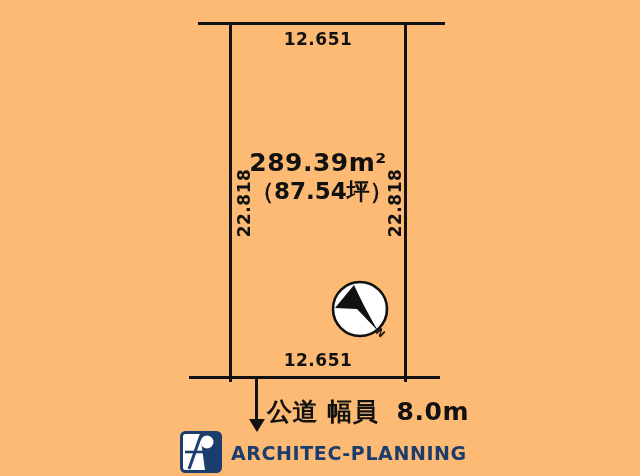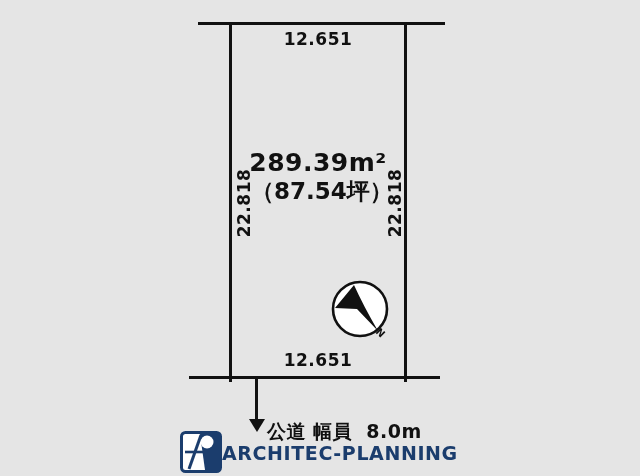--- a/index.html
+++ b/index.html
@@ -1,17 +1,17 @@
 <!DOCTYPE html>
 <html><head>
 <meta charset="utf-8">
 <style>
   html,body{margin:0;padding:0;background:#ffffff;}
   .stage{
-    position:relative;width:640px;height:476px;background:#e5e5e5;overflow:hidden;
+    position:relative;width:640px;height:476px;background:#fdba74;overflow:hidden;
     font-family:"DejaVu Sans","Liberation Sans",sans-serif;color:#111111;
   }
   .line{position:absolute;background:#111111;}
   .top-line{left:198px;top:22px;width:247px;height:3px;}
   .left-line{left:229px;top:22px;width:3px;height:360px;}
   .right-line{left:404px;top:22px;width:3px;height:360px;}
   .road-line{left:189px;top:376px;width:251px;height:3px;}
 
   .dim{position:absolute;font-weight:bold;font-size:17px;letter-spacing:.5px;white-space:nowrap;}
   .dim-top{left:230px;top:29px;width:176px;text-align:center;}
@@ -25,25 +25,25 @@
   .area-sqm{font-size:25px;line-height:28px;letter-spacing:.5px;}
   .area-tsubo{font-size:23px;line-height:28px;padding-left:8px;}
   .price{font-size:25px;line-height:29px;color:#d6251c;}
 
   .compass{position:absolute;left:329px;top:278px;}
 
   .arrow-stem{left:255px;top:378px;width:3px;height:42px;}
   .arrow-head{position:absolute;left:249px;top:419px;width:0;height:0;
     border-left:8px solid transparent;border-right:8px solid transparent;
     border-top:13px solid #111111;}
-  .road-label{position:absolute;left:267px;top:419px;font-size:19px;font-weight:bold;
+  .road-label{position:absolute;left:267px;top:395px;font-size:25px;font-weight:bold;
     white-space:pre;letter-spacing:.5px;}
 
   .logo{position:absolute;left:180px;top:431px;display:flex;align-items:center;}
-  .logo-text{font-size:19px;font-weight:bold;color:#1b3d6d;
+  .logo-text{margin-left:9px;font-size:19px;font-weight:bold;color:#1b3d6d;
     letter-spacing:.6px;white-space:nowrap;padding-top:2px;}
 </style>
 </head>
 <body>
 
 <div class="stage">
 
   <div class="line top-line"></div>
   <div class="line left-line"></div>
   <div class="line right-line"></div>

